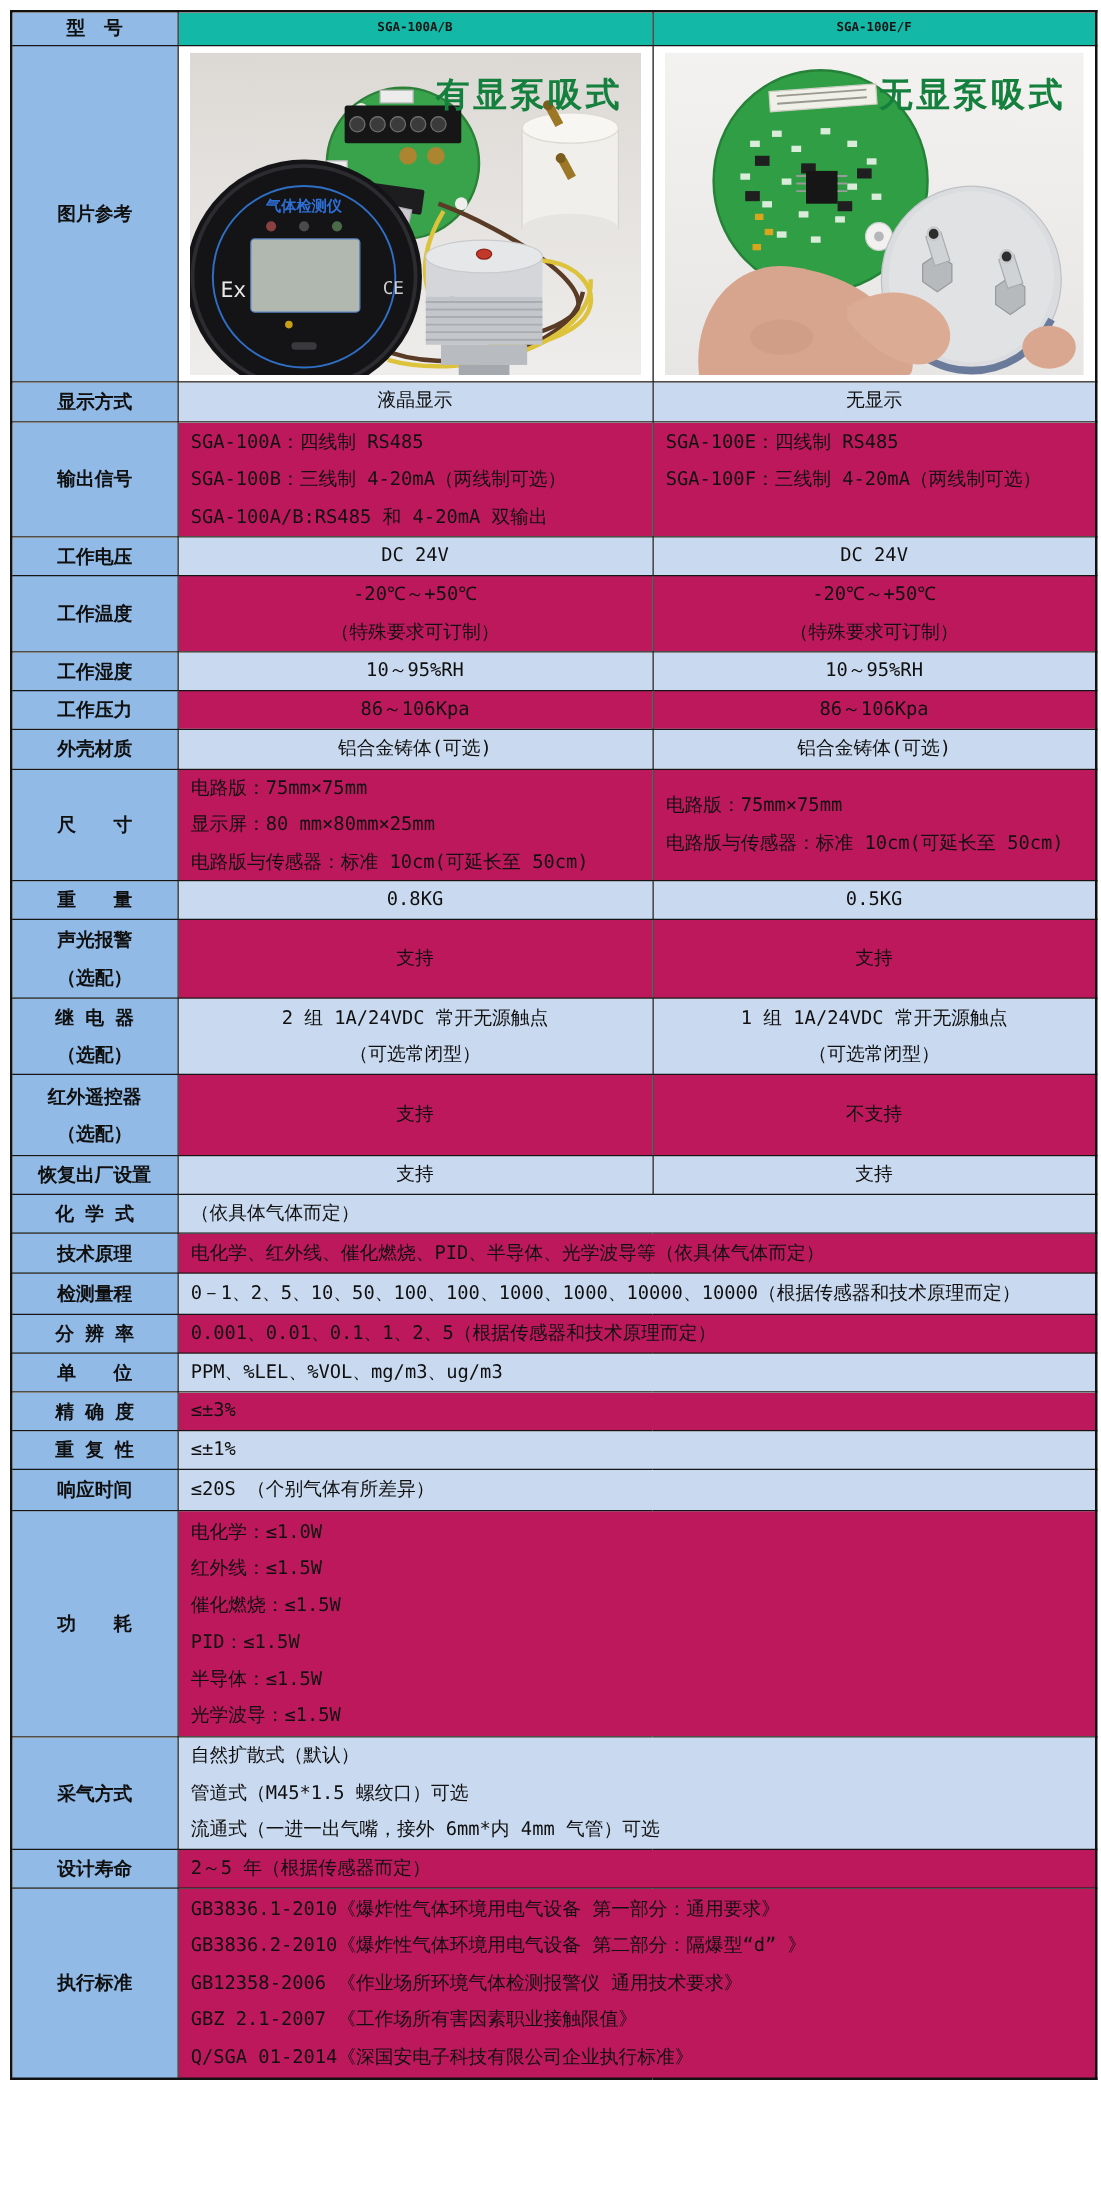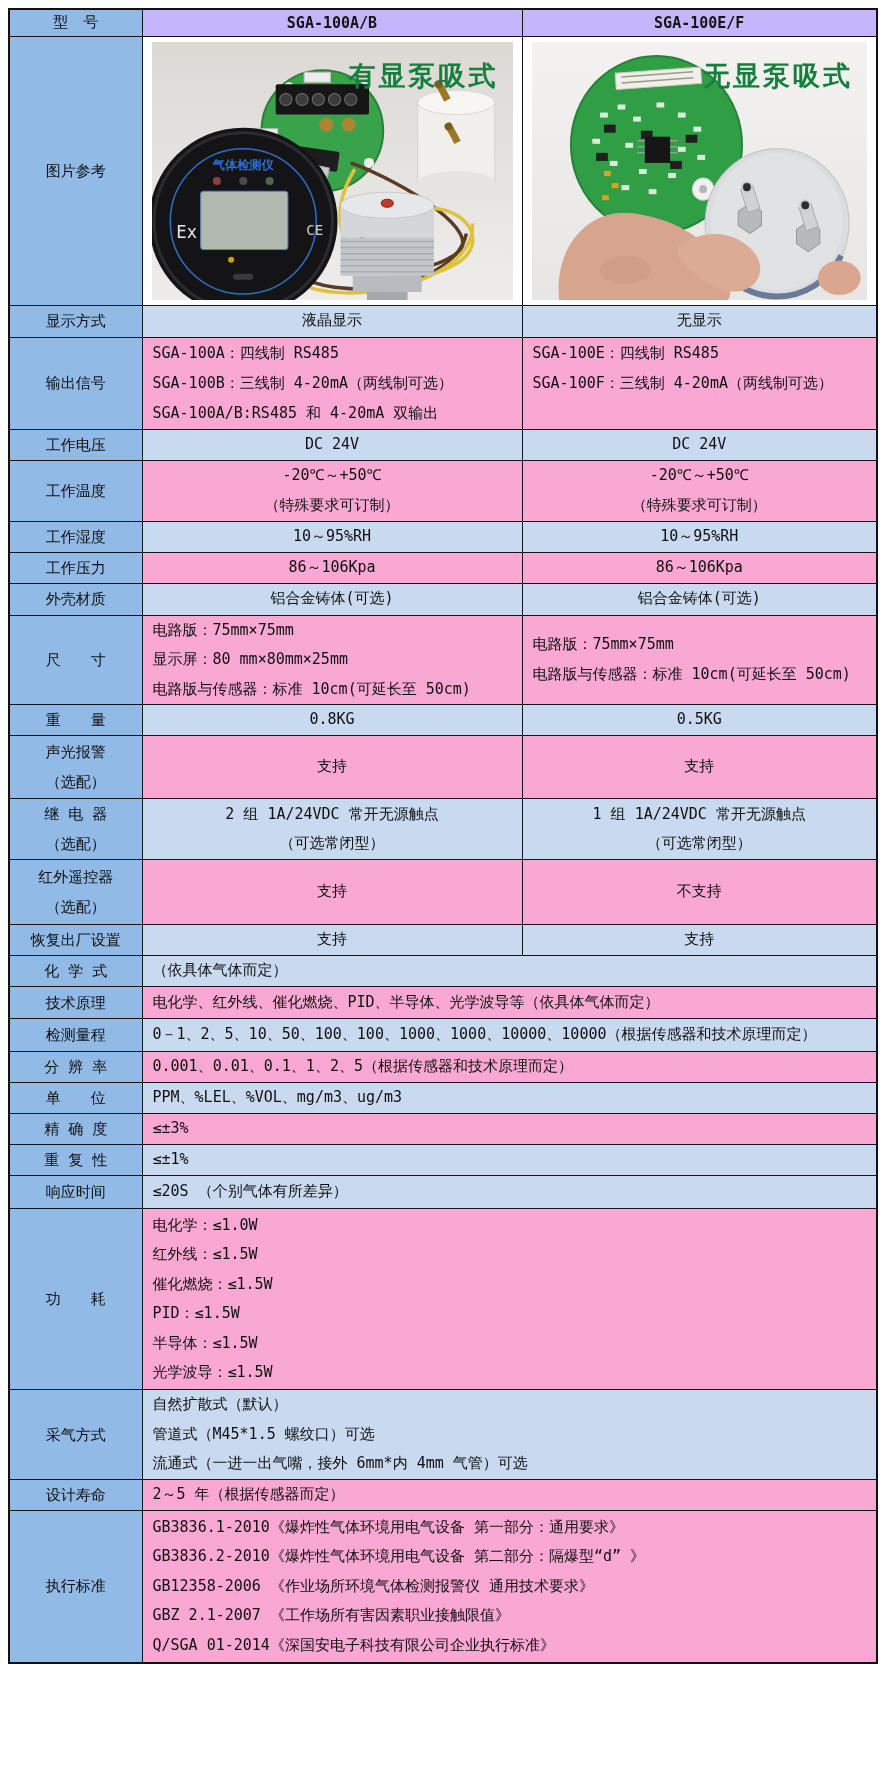--- a/index.html
+++ b/index.html
@@ -1,25 +1,25 @@
 <!DOCTYPE html>
 <html><head>
 <meta charset="utf-8">
 <style>
   html,body{margin:0;padding:0;background:#ffffff;}
   body{width:881px;height:1768px;font-family:"DejaVu Sans Mono","Liberation Mono",monospace;color:#141414;}
   .wrap{padding:8px 0 8px 8px;}
   table{border-collapse:collapse;table-layout:fixed;width:868px;border:2px solid #111;}
   th,td{border:1.5px solid #151515;padding:0;vertical-align:middle;overflow:hidden;}
-  th{font-weight:normal;}
+  th{font-weight:bold;}
   .lbl{background:#92bae6;text-align:center;font-size:15px;color:#101010;}
   .lbl div{line-height:30px;}
-  .hcell{background:#c4b5fd;text-align:center;font-weight:bold;font-size:15px;}
+  .hcell{background:#14b8a6;text-align:center;font-weight:bold;font-size:10px;}
   tr.d td.val{background:#c9d9ef;}
-  tr.l td.val{background:#f9a8d4;}
+  tr.l td.val{background:#be185d;}
   .val{font-size:15px;color:#101010;}
   .val div{line-height:29.5px;}
   .ctr{text-align:center;}
   .lft{text-align:left;padding-left:10px;}
   .top{vertical-align:top;}
   .top div{line-height:30px;}
   .imgcell{background:#ffffff;}
   .photo{position:relative;margin:4px 9px;height:258px;overflow:hidden;}
   .photo svg{position:absolute;left:0;top:0;width:100%;height:100%;}
   .wm{position:absolute;top:16px;right:14px;font-size:27px;letter-spacing:3px;color:#15803d;font-weight:bold;font-family:"DejaVu Sans","Liberation Sans",sans-serif;}

